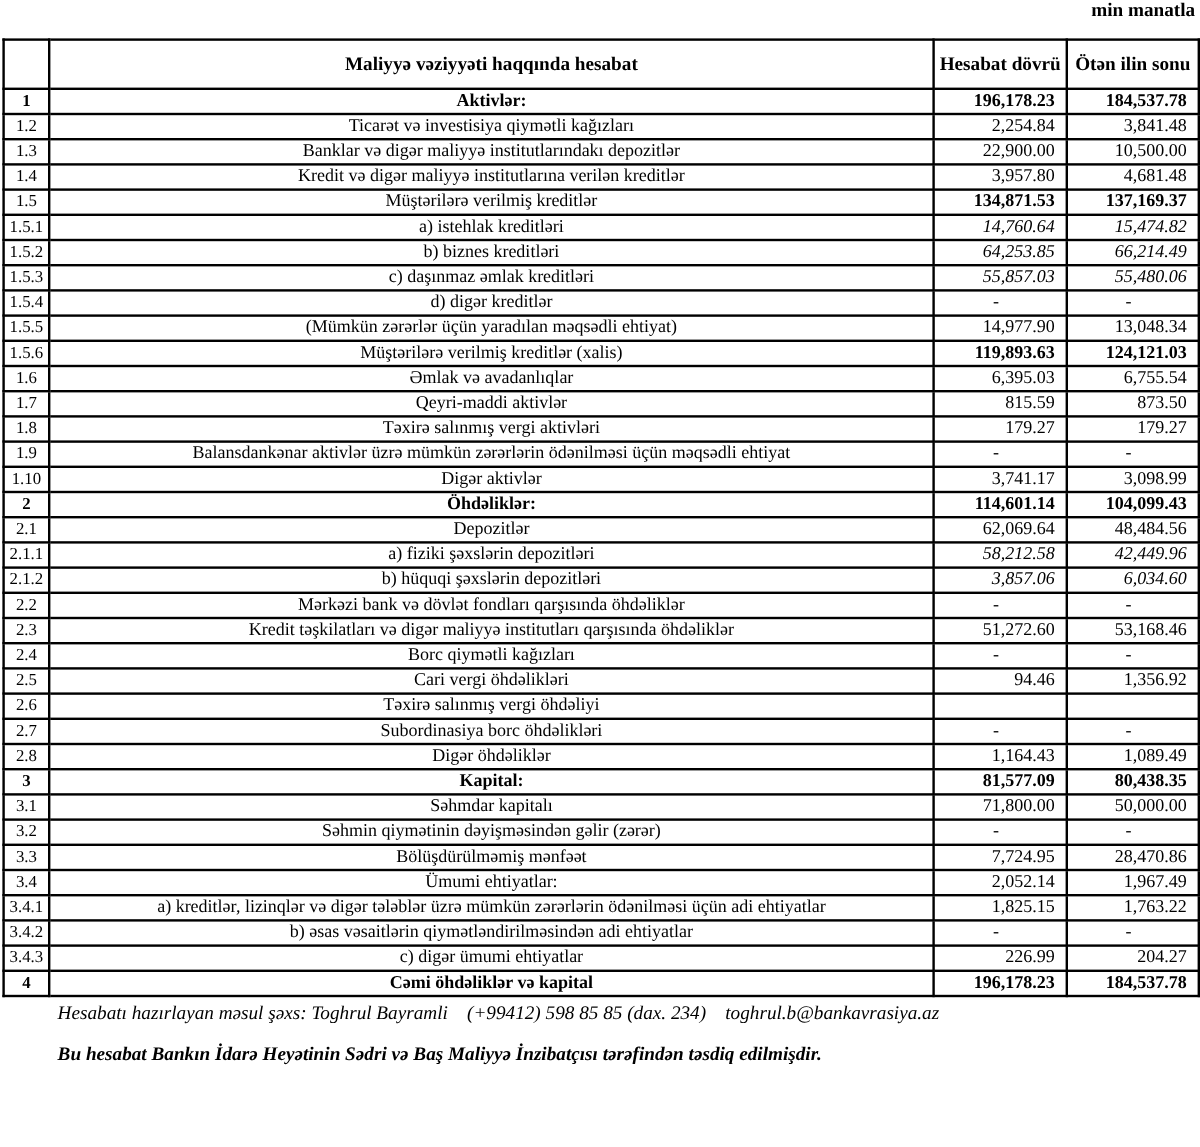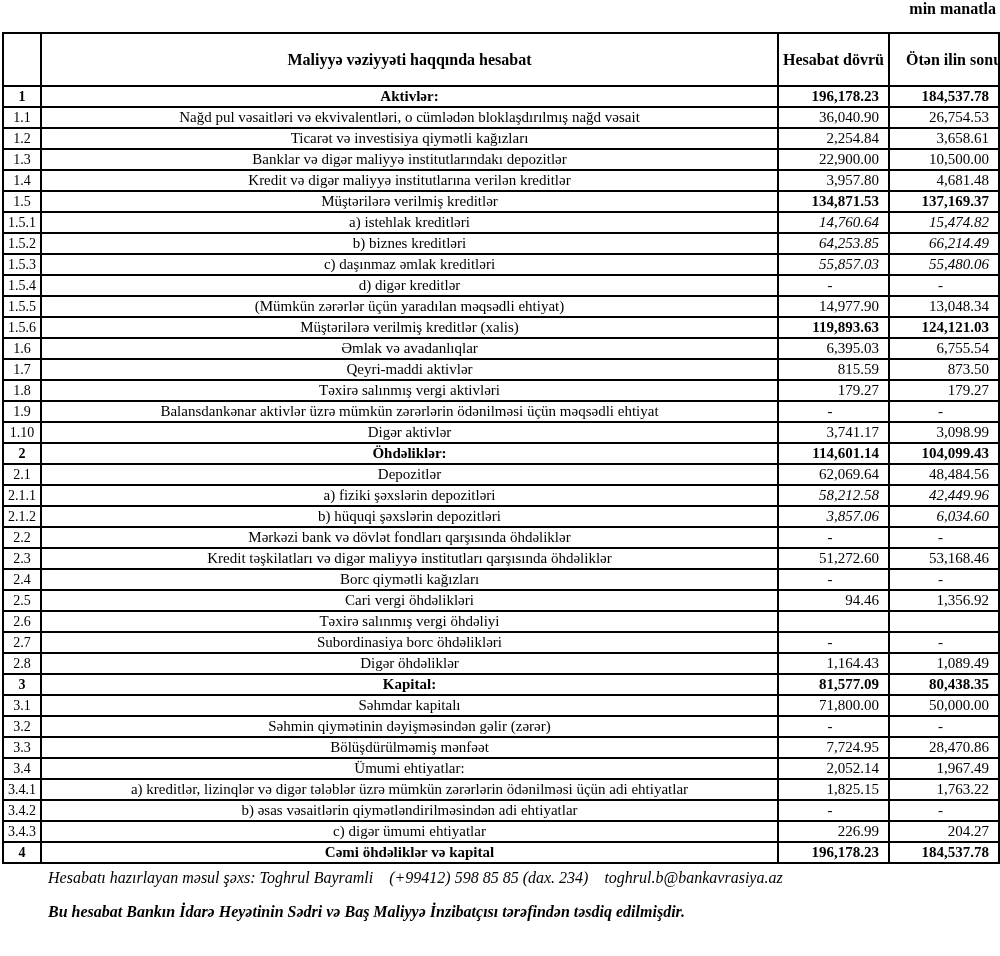--- a/index.html
+++ b/index.html
@@ -88,41 +88,35 @@
     <col class="c-num">
       <col class="c-desc">
       <col class="c-cur">
       <col class="c-prev">
   </colgroup>
   <thead>
     <tr>
       <th></th>
       <th>Maliyyə vəziyyəti haqqında hesabat</th>
       <th>Hesabat dövrü</th>
-      <th style="white-space:nowrap; padding:16px;">Ötən ilin sonu</th>
+      <th style="white-space:nowrap; padding:4px;">Ötən ilin sonu</th>
     </tr>
   </thead>
   <tbody>
       <tr class="section">
     <td class="num">1</td>
     <td class="label">Aktivlər:</td>
     <td class="val">196,178.23</td>
     <td class="val">184,537.78</td>
   </tr>
       <tr class="normal">
-    <td class="num">1.1</td>
-    <td class="label">Nağd pul vəsaitləri və ekvivalentləri, o cümlədən bloklaşdırılmış nağd vəsait</td>
-    <td class="val">36,040.90</td>
-    <td class="val">26,754.53</td>
-  </tr>
-      <tr class="normal">
     <td class="num">1.2</td>
     <td class="label">Ticarət və investisiya qiymətli kağızları</td>
     <td class="val">2,254.84</td>
-    <td class="val">3,658.61</td>
+    <td class="val">3,841.48</td>
   </tr>
       <tr class="normal">
     <td class="num">1.3</td>
     <td class="label">Banklar və digər maliyyə institutlarındakı depozitlər</td>
     <td class="val">22,900.00</td>
     <td class="val">10,500.00</td>
   </tr>
       <tr class="normal">
     <td class="num">1.4</td>
     <td class="label">Kredit və digər maliyyə institutlarına verilən kreditlər</td>

